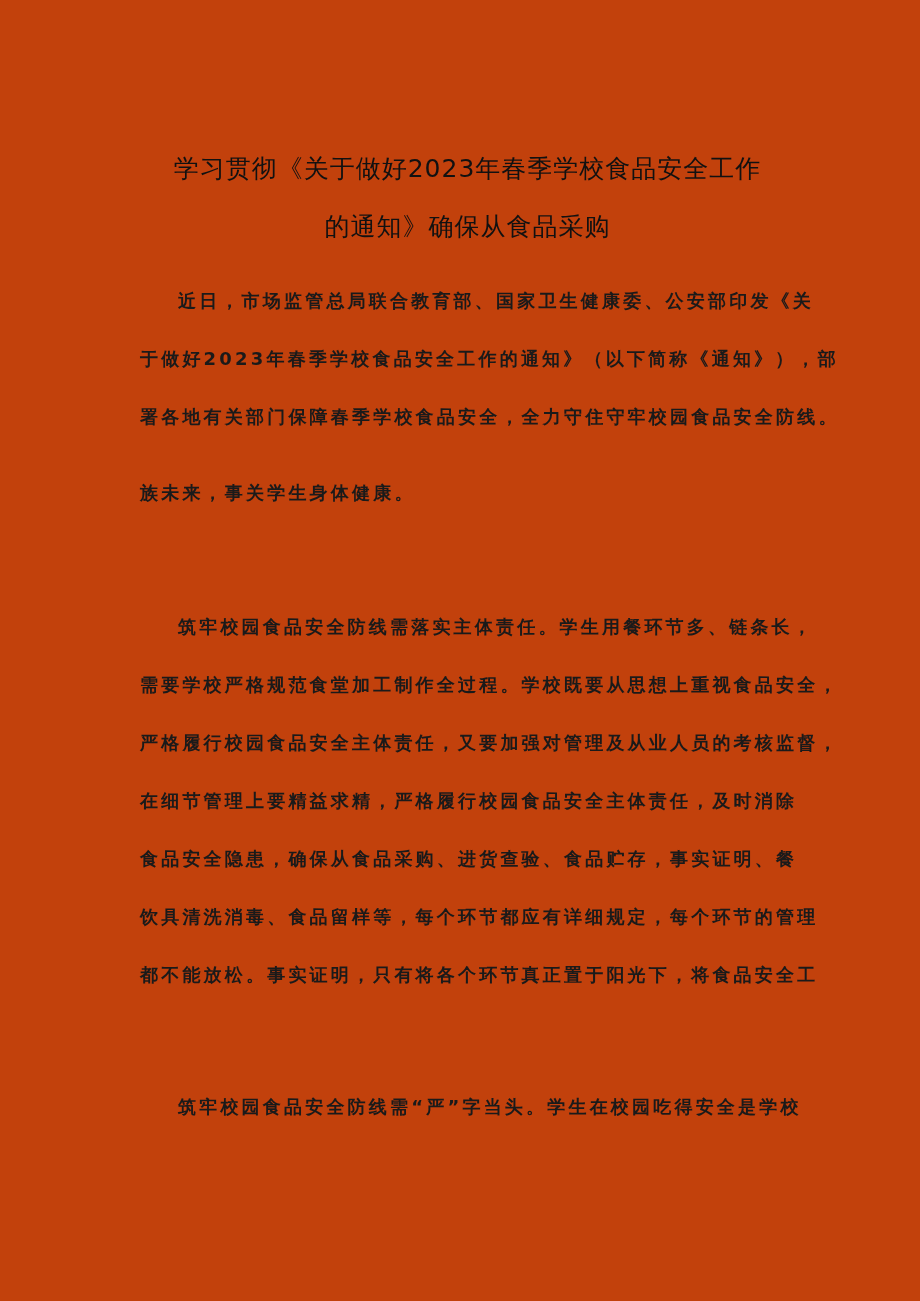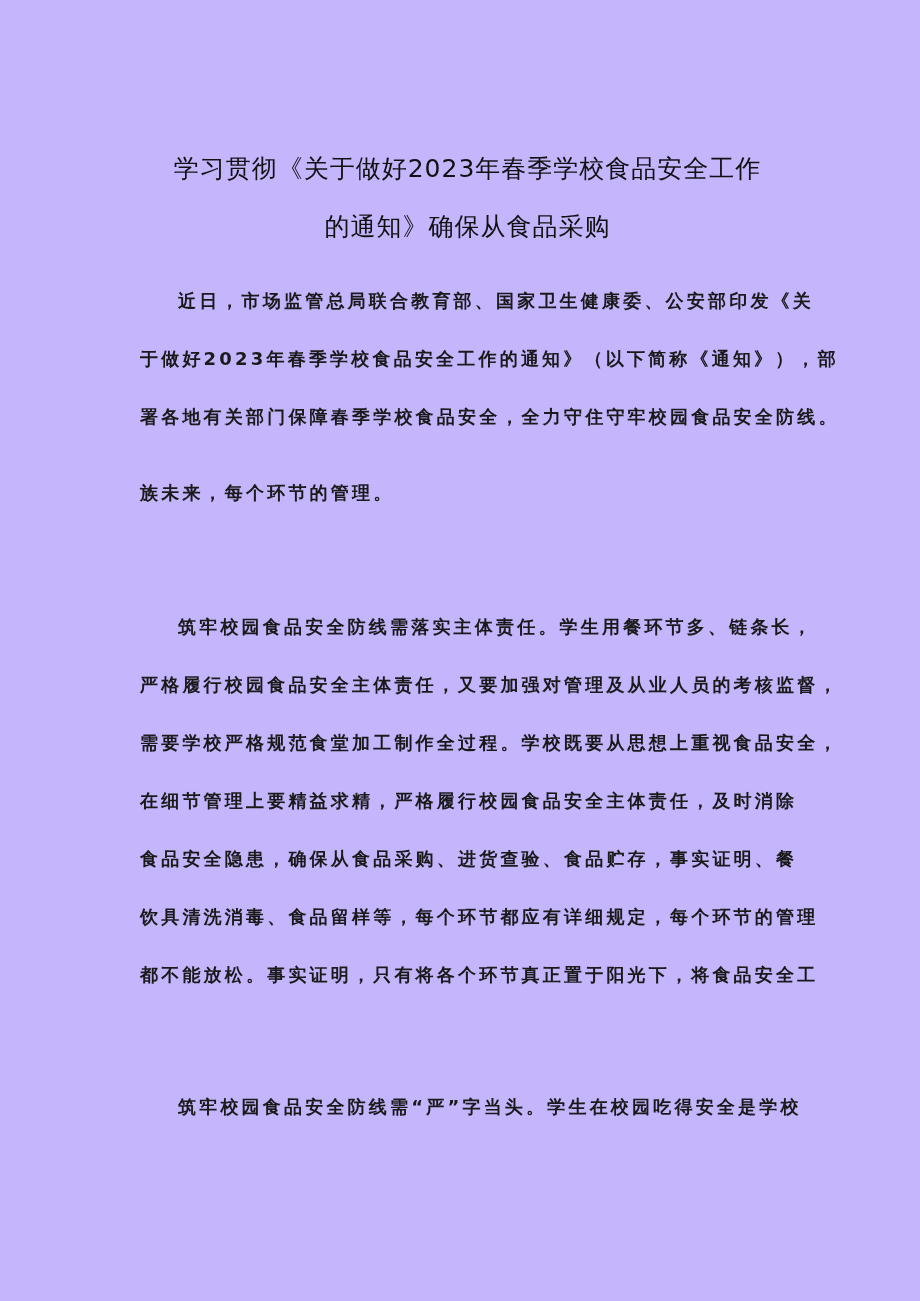--- a/index.html
+++ b/index.html
@@ -14,21 +14,21 @@
       overflow: hidden;
       font-family: "DejaVu Sans", "Liberation Sans", sans-serif;
       color: #1a1a1a;
     }
     .page {
       position: absolute;
       left: 0;
       top: 0;
       width: 920px;
       height: 1301px;
-      background: #c4b5fd;
+      background: #c2410c;
     }
     .title {
       position: absolute;
       left: 140px;
       width: 655px;
       top: 140px;
       margin: 0;
       font-weight: normal;
       text-align: center;
       font-size: 25px;
@@ -65,27 +65,27 @@
     <span class="line">的通知》确保从食品采购</span>
   </h1>
 
   <p class="para" style="top:272px;">
     <span class="line">近日，市场监管总局联合教育部、国家卫生健康委、公安部印发《关</span>
     <span class="line" style="text-indent:0">于做好2023年春季学校食品安全工作的通知》（以下简称《通知》），部</span>
     <span class="line" style="text-indent:0">署各地有关部门保障春季学校食品安全，全力守住守牢校园食品安全防线。</span>
   </p>
 
   <p class="para" style="top:464px;">
-    <span class="line" style="text-indent:0">族未来，每个环节的管理。</span>
+    <span class="line" style="text-indent:0">族未来，事关学生身体健康。</span>
   </p>
 
   <p class="para" style="top:598px;">
     <span class="line">筑牢校园食品安全防线需落实主体责任。学生用餐环节多、链条长，</span>
+    <span class="line" style="text-indent:0">需要学校严格规范食堂加工制作全过程。学校既要从思想上重视食品安全，</span>
     <span class="line" style="text-indent:0">严格履行校园食品安全主体责任，又要加强对管理及从业人员的考核监督，</span>
-    <span class="line" style="text-indent:0">需要学校严格规范食堂加工制作全过程。学校既要从思想上重视食品安全，</span>
     <span class="line" style="text-indent:0">在细节管理上要精益求精，严格履行校园食品安全主体责任，及时消除</span>
     <span class="line" style="text-indent:0">食品安全隐患，确保从食品采购、进货查验、食品贮存，事实证明、餐</span>
     <span class="line" style="text-indent:0">饮具清洗消毒、食品留样等，每个环节都应有详细规定，每个环节的管理</span>
     <span class="line" style="text-indent:0">都不能放松。事实证明，只有将各个环节真正置于阳光下，将食品安全工</span>
   </p>
 
   <p class="para" style="top:1078px;">
     <span class="line">筑牢校园食品安全防线需“严”字当头。学生在校园吃得安全是学校</span>
   </p>
 

